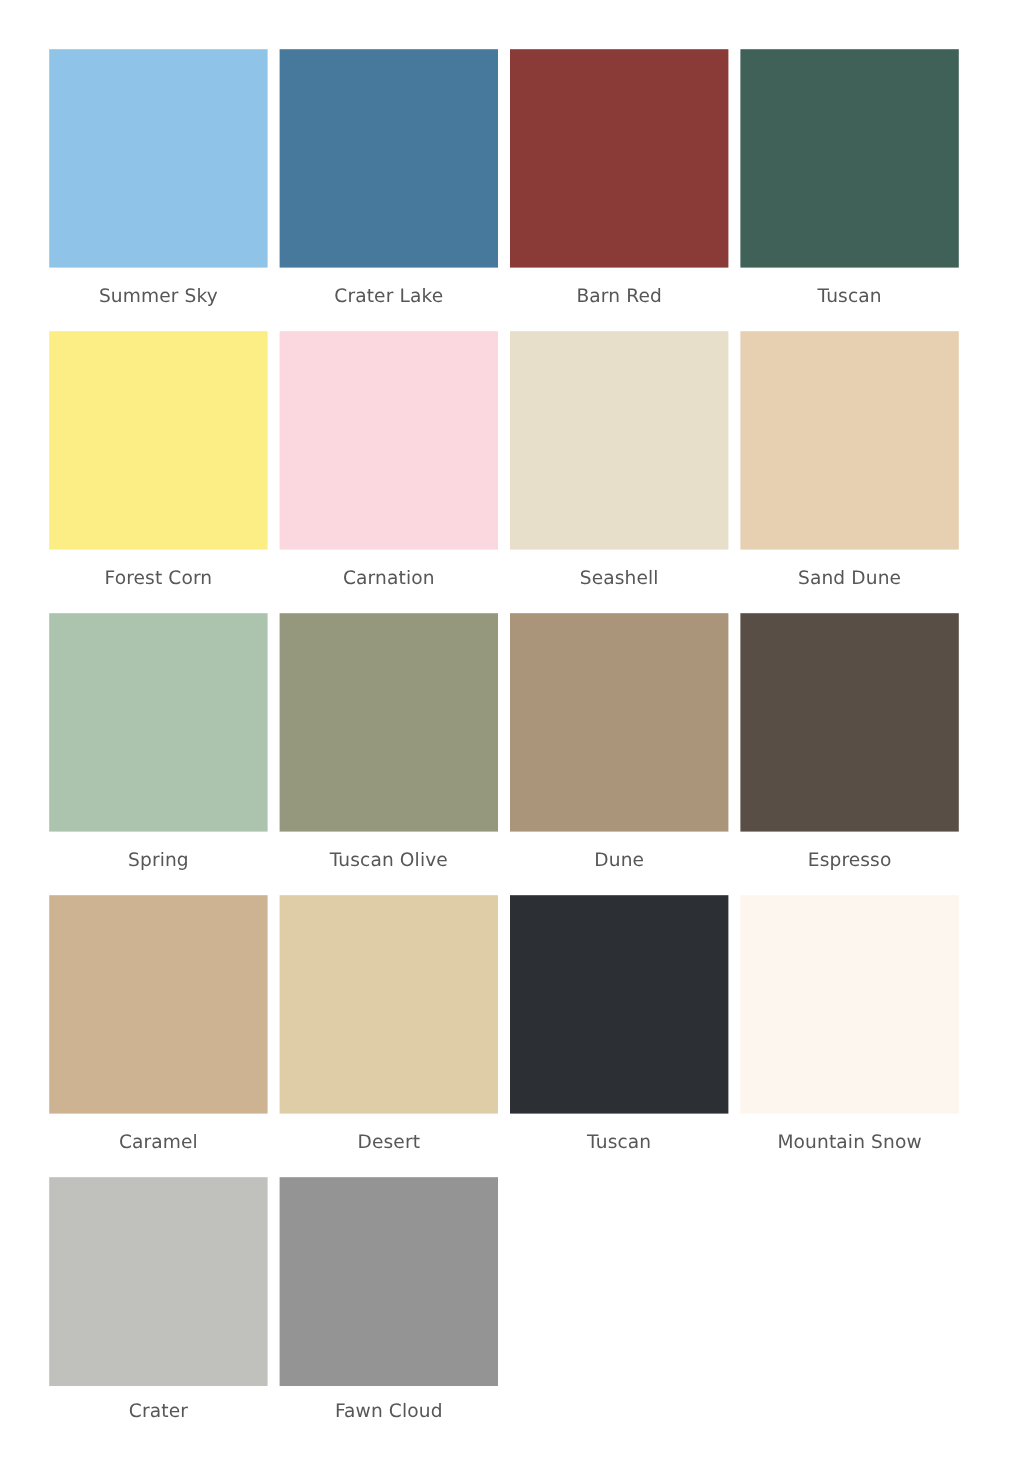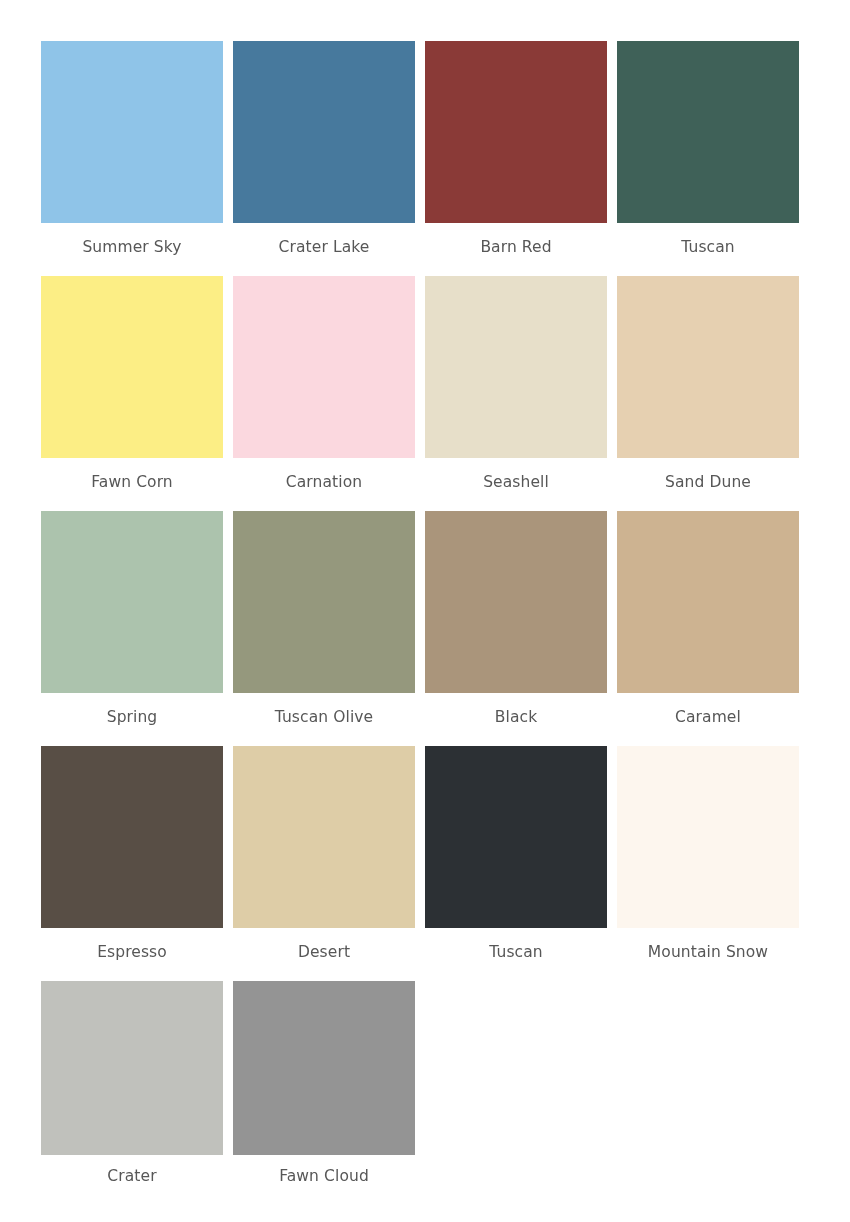--- a/index.html
+++ b/index.html
@@ -82,21 +82,21 @@
       <div class="swatch-cell">
         <div class="swatch-chip" style="background-color: rgb(138, 58, 55);"></div>
         <div class="swatch-label">Barn Red</div>
       </div>
       <div class="swatch-cell">
         <div class="swatch-chip" style="background-color: rgb(63, 97, 88);"></div>
         <div class="swatch-label">Tuscan</div>
       </div>
       <div class="swatch-cell">
         <div class="swatch-chip" style="background-color: rgb(252, 238, 133);"></div>
-        <div class="swatch-label">Fawn Corn</div>
+        <div class="swatch-label">Forest Corn</div>
       </div>
       <div class="swatch-cell">
         <div class="swatch-chip" style="background-color: rgb(251, 216, 223);"></div>
         <div class="swatch-label">Carnation</div>
       </div>
       <div class="swatch-cell">
         <div class="swatch-chip" style="background-color: rgb(231, 223, 201);"></div>
         <div class="swatch-label">Seashell</div>
       </div>
       <div class="swatch-cell">
@@ -106,29 +106,29 @@
       <div class="swatch-cell">
         <div class="swatch-chip" style="background-color: rgb(172, 195, 173);"></div>
         <div class="swatch-label">Spring</div>
       </div>
       <div class="swatch-cell">
         <div class="swatch-chip" style="background-color: rgb(149, 152, 125);"></div>
         <div class="swatch-label">Tuscan Olive</div>
       </div>
       <div class="swatch-cell">
         <div class="swatch-chip" style="background-color: rgb(170, 149, 123);"></div>
-        <div class="swatch-label">Black</div>
+        <div class="swatch-label">Dune</div>
+      </div>
+      <div class="swatch-cell">
+        <div class="swatch-chip" style="background-color: rgb(88, 78, 69);"></div>
+        <div class="swatch-label">Espresso</div>
       </div>
       <div class="swatch-cell">
         <div class="swatch-chip" style="background-color: rgb(205, 179, 145);"></div>
         <div class="swatch-label">Caramel</div>
-      </div>
-      <div class="swatch-cell">
-        <div class="swatch-chip" style="background-color: rgb(88, 78, 69);"></div>
-        <div class="swatch-label">Espresso</div>
       </div>
       <div class="swatch-cell">
         <div class="swatch-chip" style="background-color: rgb(222, 205, 167);"></div>
         <div class="swatch-label">Desert</div>
       </div>
       <div class="swatch-cell">
         <div class="swatch-chip" style="background-color: rgb(44, 48, 52);"></div>
         <div class="swatch-label">Tuscan</div>
       </div>
       <div class="swatch-cell">

